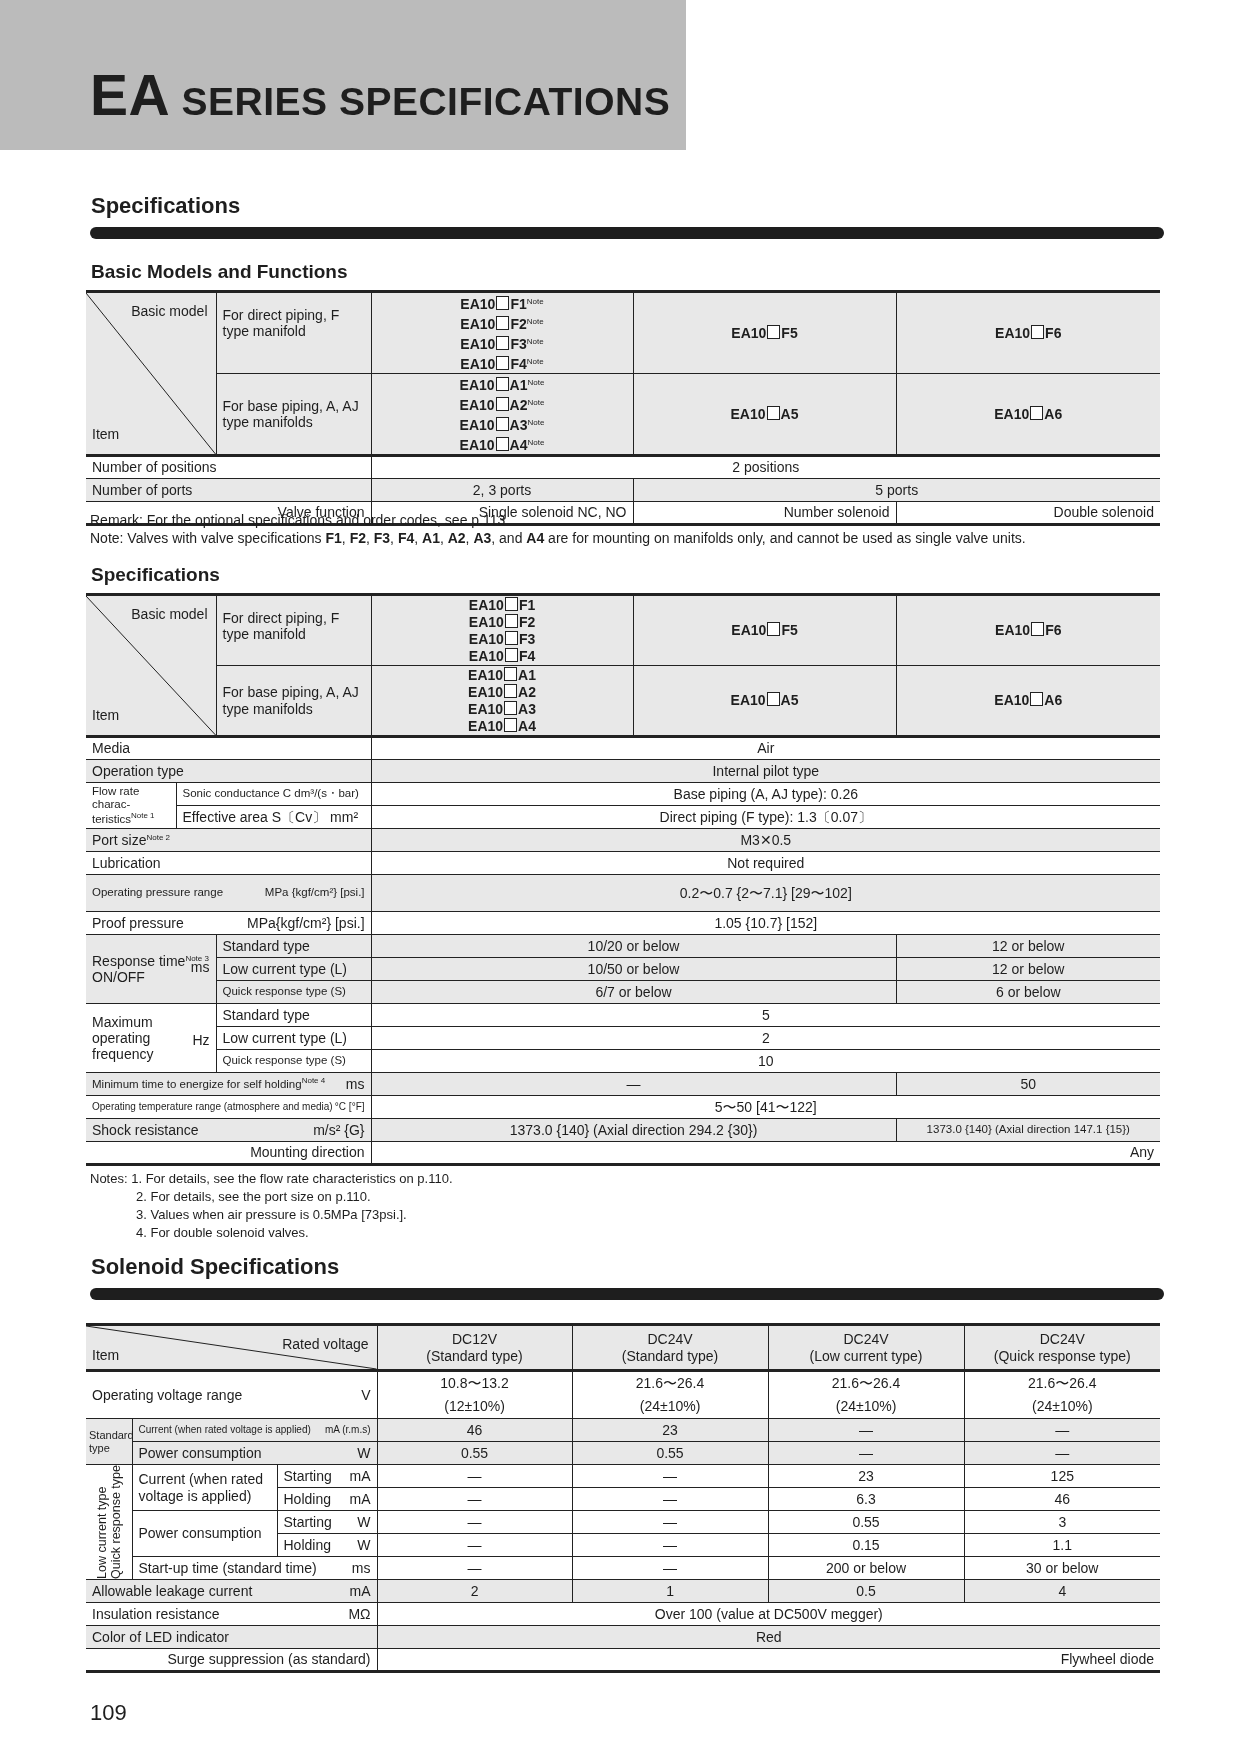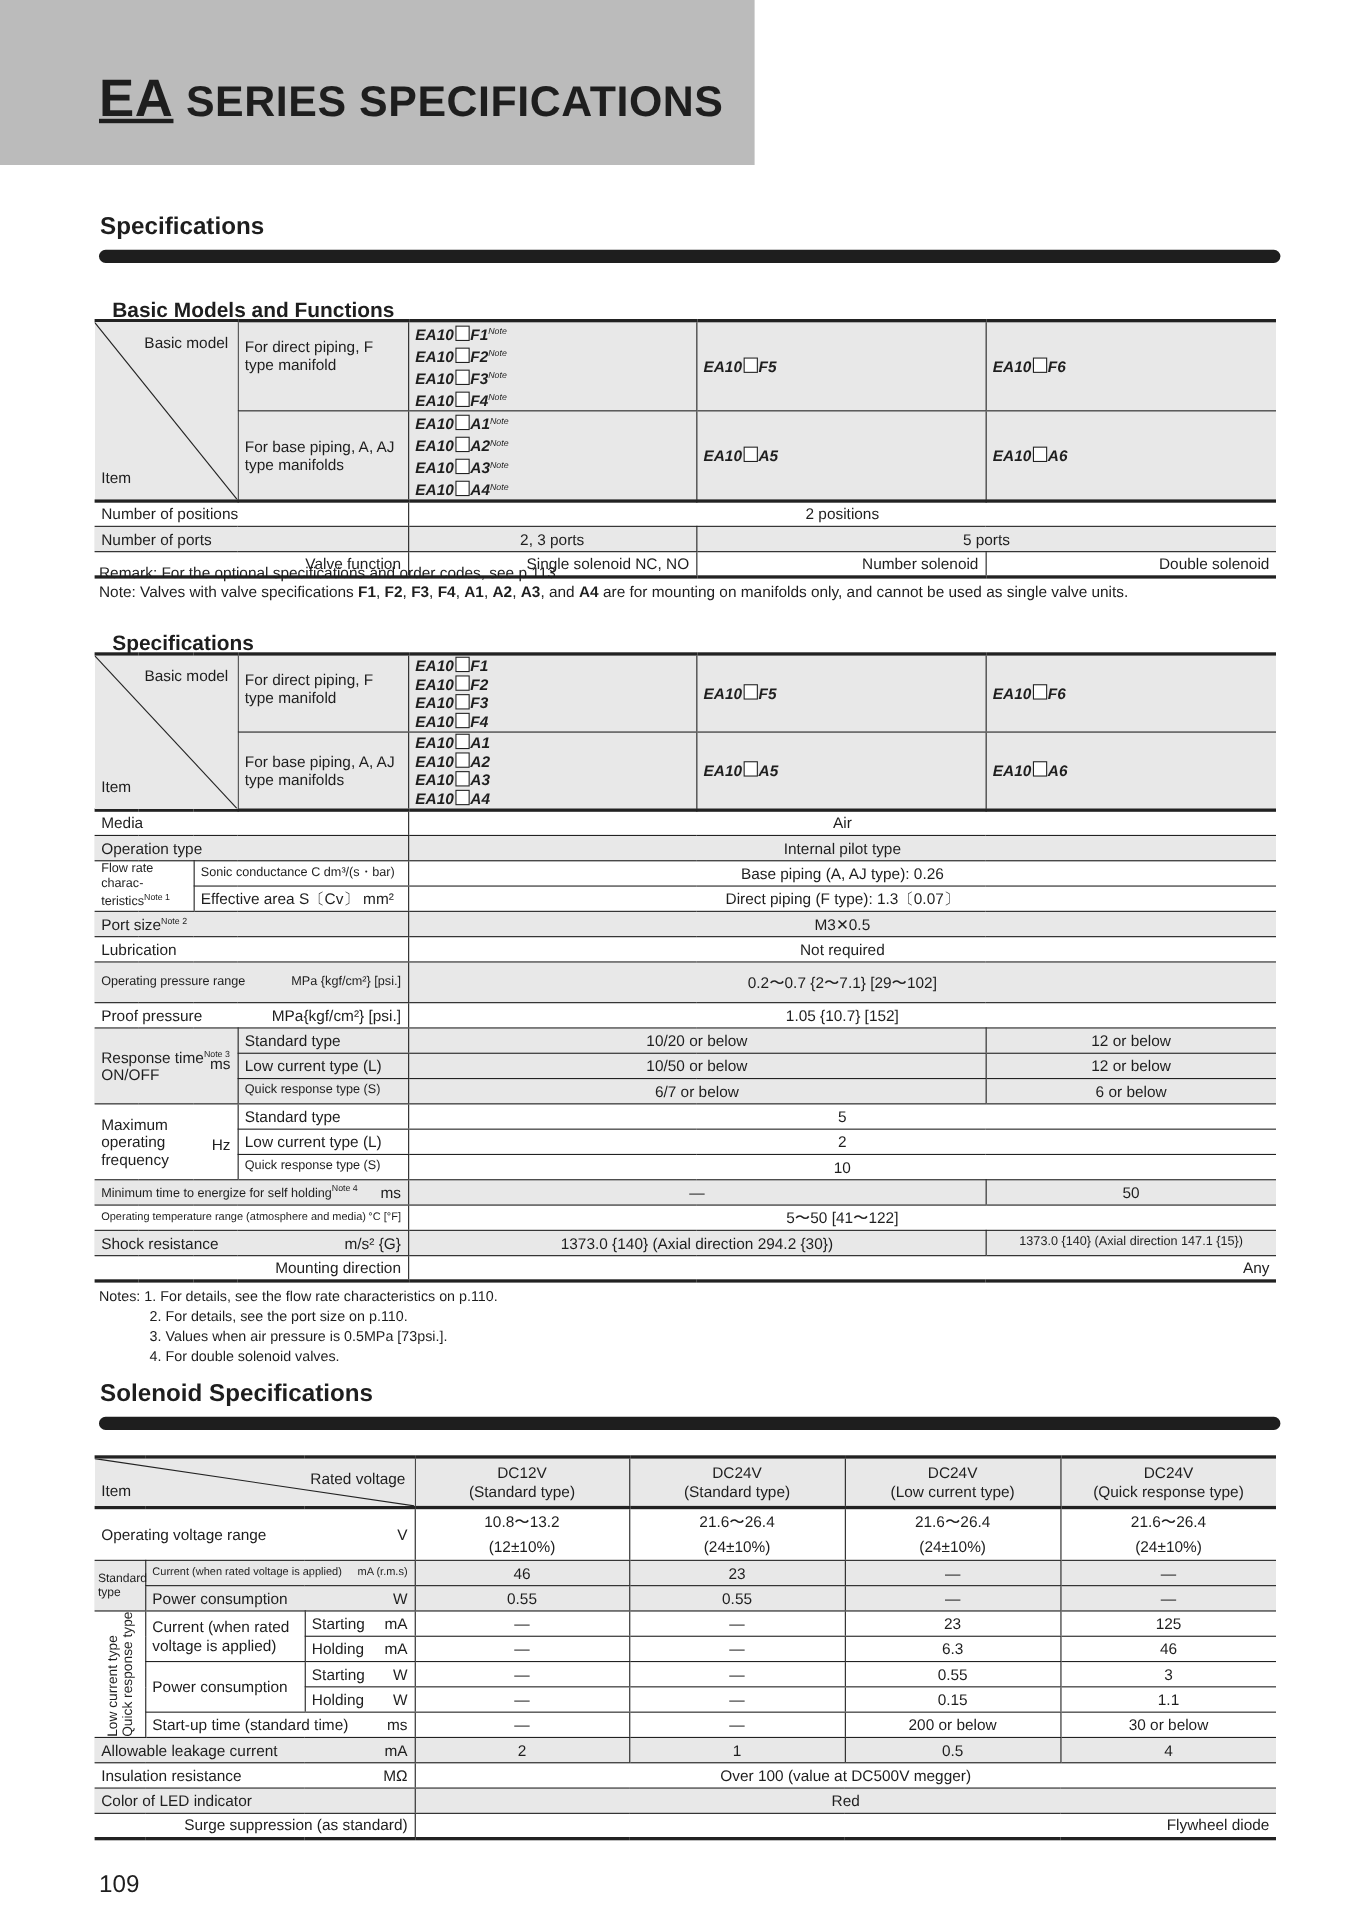--- a/index.html
+++ b/index.html
@@ -1,30 +1,30 @@
 <!DOCTYPE html>
 <html><head>
 <meta charset="utf-8">
 <style>
   html, body { margin:0; padding:0; background:#fff; }
   body { width:1240px; height:1752px; position:relative; font-family:"Liberation Sans", sans-serif; color:#1e1e1e; overflow:hidden; }
   .banner { position:absolute; left:0; top:0; width:686px; height:150px; background:#bbbbbb; }
   .banner h1 { position:absolute; left:90px; top:62px; margin:0; font-size:39px; font-weight:bold; letter-spacing:0.5px; white-space:nowrap; }
-  .banner h1 .big { font-size:48px;text-decoration:underline; }
+  .banner h1 .big { font-size:57px; }
   .h2 { position:absolute; left:91px; margin:0; font-size:22px; font-weight:bold; }
   .bar { position:absolute; left:90px; width:1074px; height:12px; background:#1e1e1e; border-radius:6px; }
-  .h3 { position:absolute; left:91px; margin:11px; font-size:19px; font-weight:bold; }
+  .h3 { position:absolute; left:91px; margin:0; font-size:19px; font-weight:bold; }
   table { position:absolute; left:86px; width:1074px; border-collapse:collapse; table-layout:fixed; font-size:14px; }
   td { border-top:1px solid #222; border-bottom:1px solid #222; padding:0 6px; line-height:1.15; vertical-align:middle; }
   .vl { border-left:1px solid #222; }
   .g { background:#e8e8e8; }
   .c { text-align:center; }
   .thick-top td, tr.thick-top > td { border-top:3px solid #222; }
   .thick-bot > td { border-bottom:3px solid #222;text-align:right; }
-  .model { font-weight:bold; text-align:left; font-size:14px; line-height:17px;font-style:italic; }
+  .model { font-weight:bold; text-align:center; font-size:14px; line-height:17px; }
   .sq { display:inline-block; width:11px; height:12px; border:1px solid #222; vertical-align:-1px; margin:0 1px; background:#fff; }
   sup { font-size:8px; font-weight:normal; vertical-align:5px; }
   .small { font-size:11.5px; }
   .diag { position:relative; padding:0; }
   .diag svg { position:absolute; left:0; top:0; width:100%; height:100%; }
   .diag .tr { position:absolute; right:8px; top:10px; }
   .diag .bl { position:absolute; left:6px; bottom:12px; }
   .unit { float:right; }
   .note { position:absolute; left:90px; font-size:14px; line-height:18px; }
   .note b { font-weight:bold; }

